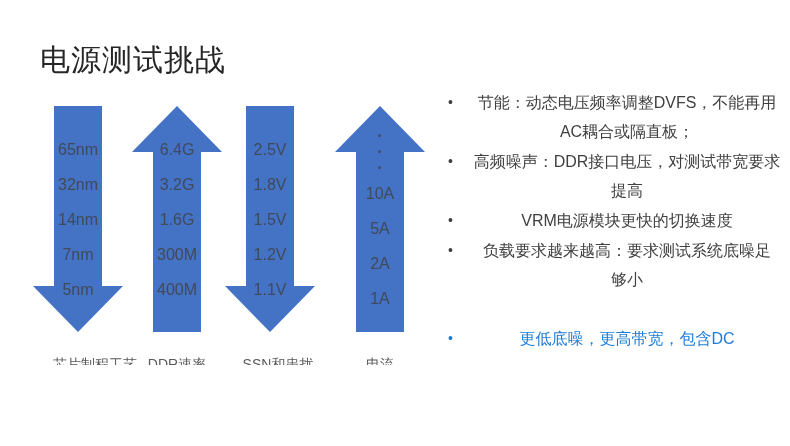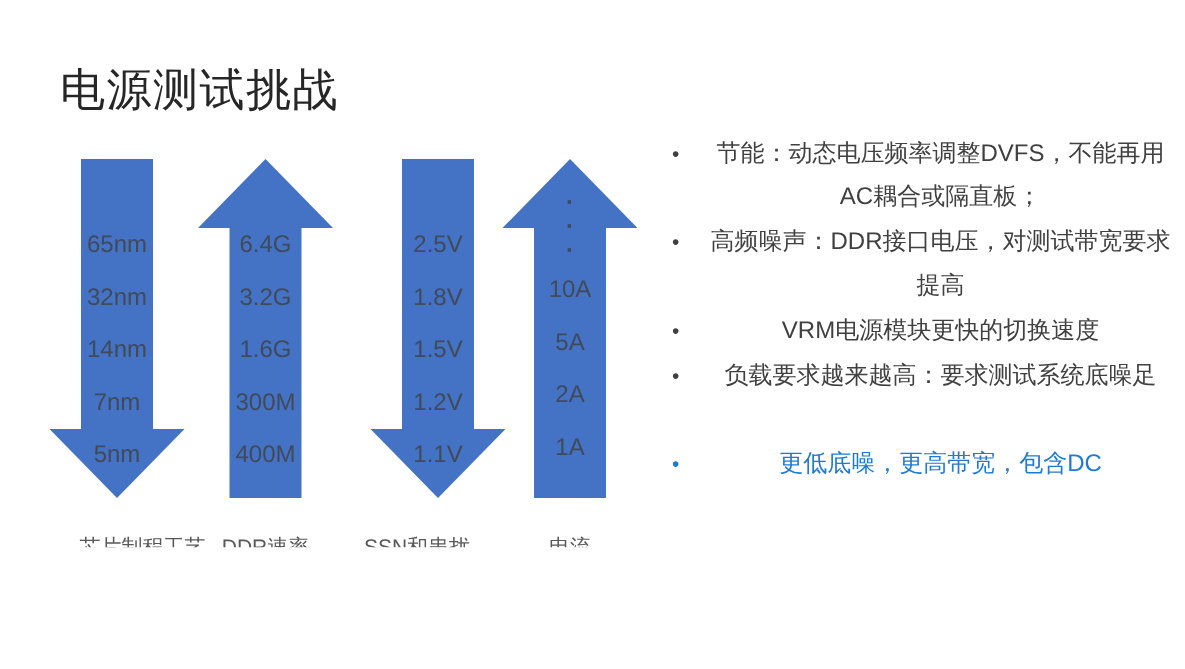--- a/index.html
+++ b/index.html
@@ -6,27 +6,27 @@
   .slide{
     position:relative;width:790px;height:365px;background:#ffffff;overflow:hidden;
     font-family:"Liberation Sans",sans-serif;
     --accent:#4472C4; --arrowText:#404a5a; --body:#404040; --label:#595959; --hl:#1e7bd4; --titlec:#262626;
   }
   .title{position:absolute;left:40px;top:20px;font-size:30px;color:var(--titlec);font-weight:400;letter-spacing:1px;}
   
   .arrow{position:absolute;top:106px;width:90px;height:226px;}
   .arrow[data-arrow="0"]{left:33px;}
   .arrow[data-arrow="1"]{left:132px;text-decoration:underline;}
-  .arrow[data-arrow="2"]{left:247px;text-align:right;}
+  .arrow[data-arrow="2"]{left:225px;text-align:right;}
   .arrow[data-arrow="3"]{left:335px;}
   .shaft{width:48px;height:180px;background:var(--accent);margin:0 auto;}
   .head{width:0;height:0;margin:0 auto;}
   .down .head{border-left:45px solid transparent;border-right:45px solid transparent;border-top:46px solid var(--accent);}
   .up .head{border-left:45px solid transparent;border-right:45px solid transparent;border-bottom:46px solid var(--accent);}
-  .values{position:absolute;left:0;top:0;right:0;bottom:0;display:flex;flex-direction:column;align-items:center;padding-top:40px;}
+  .values{position:absolute;left:0;top:0;right:0;bottom:0;display:flex;flex-direction:column;align-items:center;padding-top:26px;}
   .arrow[data-arrow="3"] .values{padding-top:22px;}
   .val{height:35px;display:flex;align-items:center;font-size:16px;color:var(--arrowText);}
   .val.dot{height:16px;font-weight:700;font-size:16px;}
   .axis-label{position:absolute;top:356px;width:140px;text-align:center;font-size:14px;color:var(--label);}
   .axis-label[data-idx="0"]{left:25px;}
   .axis-label[data-idx="1"]{left:107px;}
   .axis-label[data-idx="2"]{left:208px;}
   .axis-label[data-idx="3"]{left:310px;}
   
   .right-panel{position:absolute;left:448px;top:88px;width:340px;}
@@ -113,20 +113,21 @@
       <div class="bullet">
         <span class="marker">•</span>
         <div class="btext">
           <div class="bline">VRM电源模块更快的切换速度</div>
         </div>
       </div>
       <div class="bullet">
         <span class="marker">•</span>
         <div class="btext">
           <div class="bline">负载要求越来越高：要求测试系统底噪足</div>
+          <div class="bline">够小</div>
         </div>
       </div>
       <div class="bullet highlight">
         <span class="marker">•</span>
         <div class="btext">
           <div class="bline">更低底噪，更高带宽，包含DC</div>
         </div>
       </div>
     </div>
 </div>

